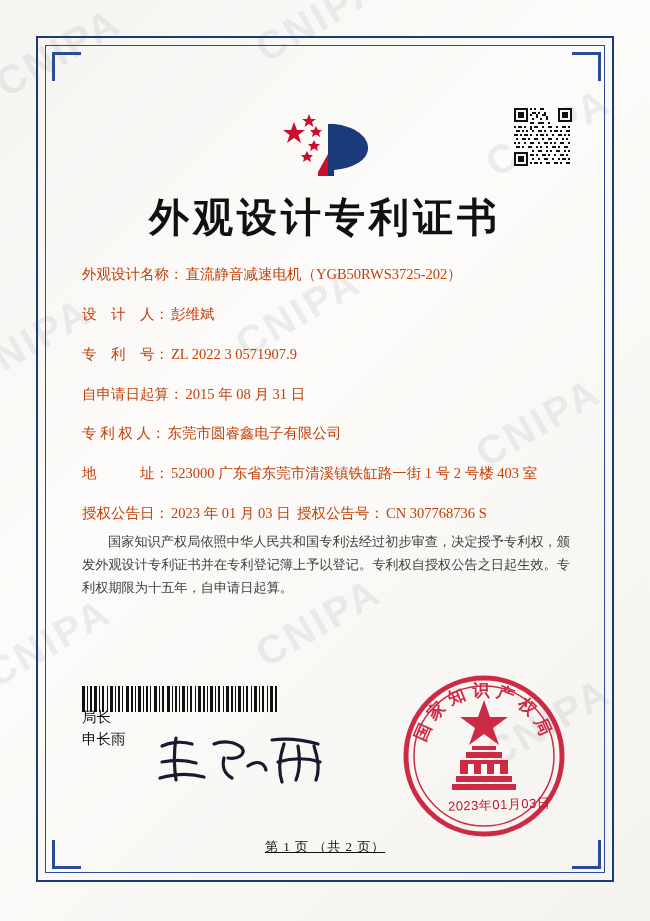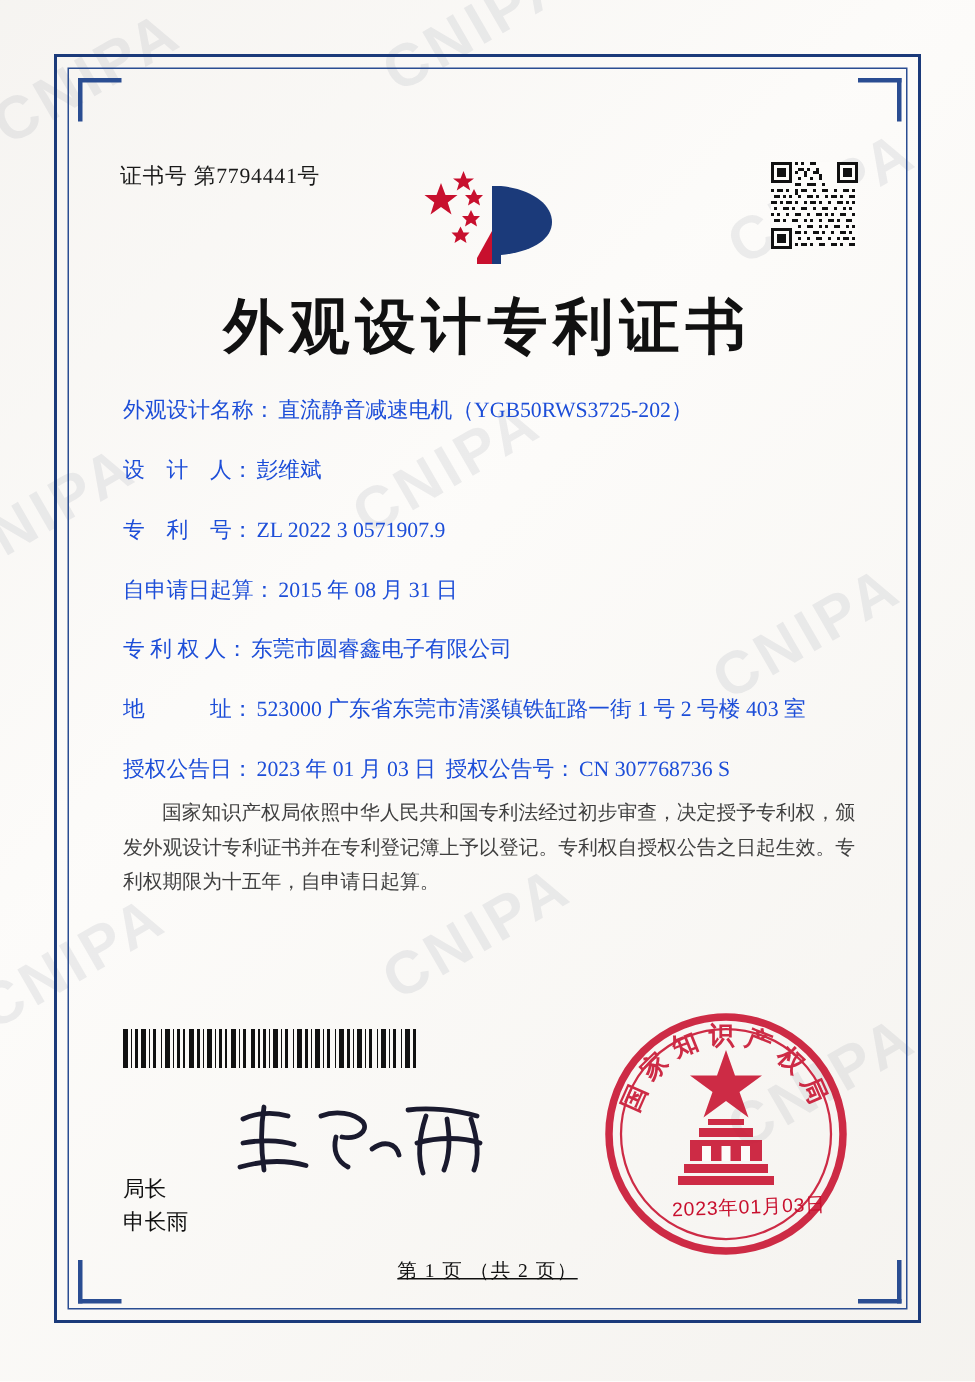--- a/index.html
+++ b/index.html
@@ -115,21 +115,21 @@
     color: #111;
     font-family: "DejaVu Serif", "Liberation Serif", serif;
   }
 
   .fields {
     position: absolute;
     left: 22px;
     top: 205px;
     width: 490px;
     font-size: 14.5px;
-    color: #1d4ed8;
+    color: #c2410c;
   }
   .field-row {
     display: flex;
     align-items: baseline;
     margin-bottom: 21px;
     line-height: 1.3;
   }
   .field-label {
     white-space: pre;
     flex: 0 0 auto;
@@ -170,21 +170,21 @@
     position: absolute;
     left: 22px;
     top: 626px;
     width: 196px;
     height: 26px;
   }
 
   .sign-block {
     position: absolute;
     left: 22px;
-    top: 722px;
+    top: 646px;
     font-size: 14.5px;
     color: #111;
     line-height: 1.55;
   }
   .signature-img {
     position: absolute;
     left: 92px;
     top: 672px;
     width: 190px;
     height: 56px;
@@ -247,21 +247,20 @@
 
   <div class="frame-outer"></div>
   <div class="frame-inner"></div>
   <div class="corner tl"></div>
   <div class="corner tr"></div>
   <div class="corner bl"></div>
   <div class="corner br"></div>
 
   <div class="content">
 
-    <div class="cert-no">证书号 第7794441号</div>
 
     <div class="qr">
       <svg width="58" height="58" viewBox="0 0 29 29" shape-rendering="crispEdges">
         <rect width="29" height="29" fill="#fdfcfa"></rect>
         <g fill="#111">
           <rect x="0" y="0" width="7" height="1"></rect>
             <rect x="0" y="6" width="7" height="1"></rect>
           <rect x="0" y="0" width="1" height="7"></rect>
             <rect x="6" y="0" width="1" height="7"></rect>
           <rect x="2" y="2" width="3" height="3"></rect>

